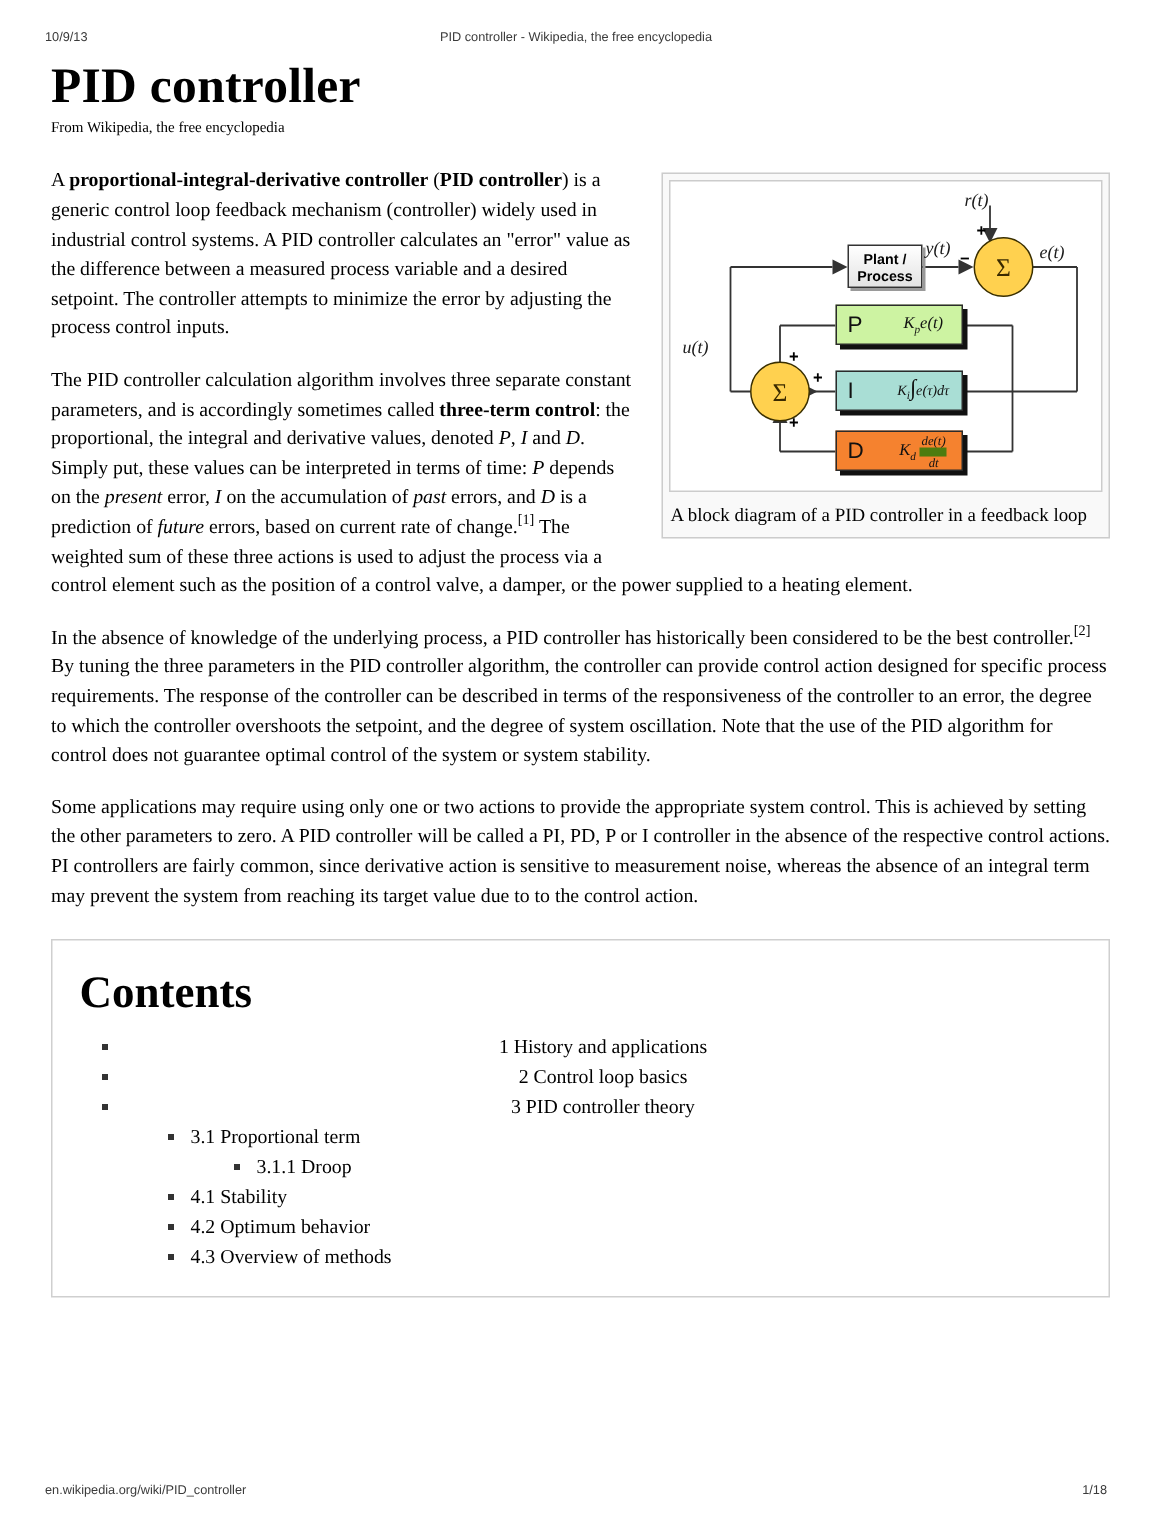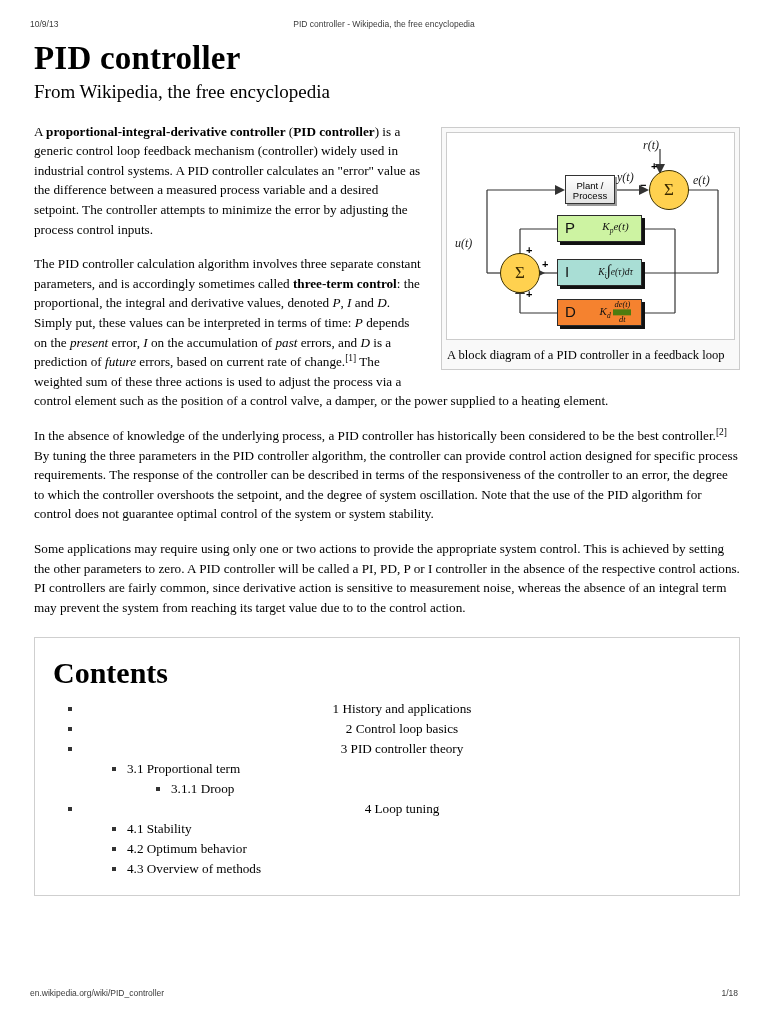--- a/index.html
+++ b/index.html
@@ -75,21 +75,21 @@
   h1.page-title {
     font-family: "Liberation Serif", serif;
     font-size: 33px;
     font-weight: bold;
     margin: 0;
     padding: 0;
     line-height: 1.12;
     letter-spacing: 0.2px;
   }
   .tagline {
-    font-size: 19px;
+    font-size: 10px;
     margin: 3px 0 0 0;
     line-height: 1.25;
   }
 
   .body-text {
     font-size: 13.2px;
     line-height: 19.6px;
     text-align: left;
   }
   .body-text p {
@@ -186,21 +186,21 @@
     line-height: 1;
   }
   .dg-box.plant {
     box-shadow: 2px 2px 0 #9a9a9a;
     background: linear-gradient(#ffffff, #e3e3e3);
     border: 1px solid #333;
   }
   .dg-box.plant .plant-label {
     font-family: "Liberation Sans", sans-serif;
     font-size: 9.5px;
-    font-weight: normal;
+    font-weight: bold;
     text-align: center;
     line-height: 10.5px;
     padding-top: 5px;
     color: #000;
   }
   .dg-sum {
     position: absolute;
     border-radius: 50%;
     border: 1px solid #3a2f00;
     display: flex;
@@ -394,21 +394,20 @@
   </div>
 
   <div class="toc">
     <h2>Contents</h2>
     <ul>
         <li class="lvl1"><span>1 History and applications</span></li>
         <li class="lvl1"><span>2 Control loop basics</span></li>
         <li class="lvl1"><span>3 PID controller theory</span></li>
         <li class="lvl2"><span>3.1 Proportional term</span></li>
         <li class="lvl3"><span>3.1.1 Droop</span></li>
-        <li class="lvl1"><span>4 Loop tuning</span></li>
         <li class="lvl2"><span>4.1 Stability</span></li>
         <li class="lvl2"><span>4.2 Optimum behavior</span></li>
         <li class="lvl2"><span>4.3 Overview of methods</span></li>
       </ul>
   </div>
 
 </div>
 
 <div class="print-footer">
   <span class="pf-url">en.wikipedia.org/wiki/PID_controller</span>

